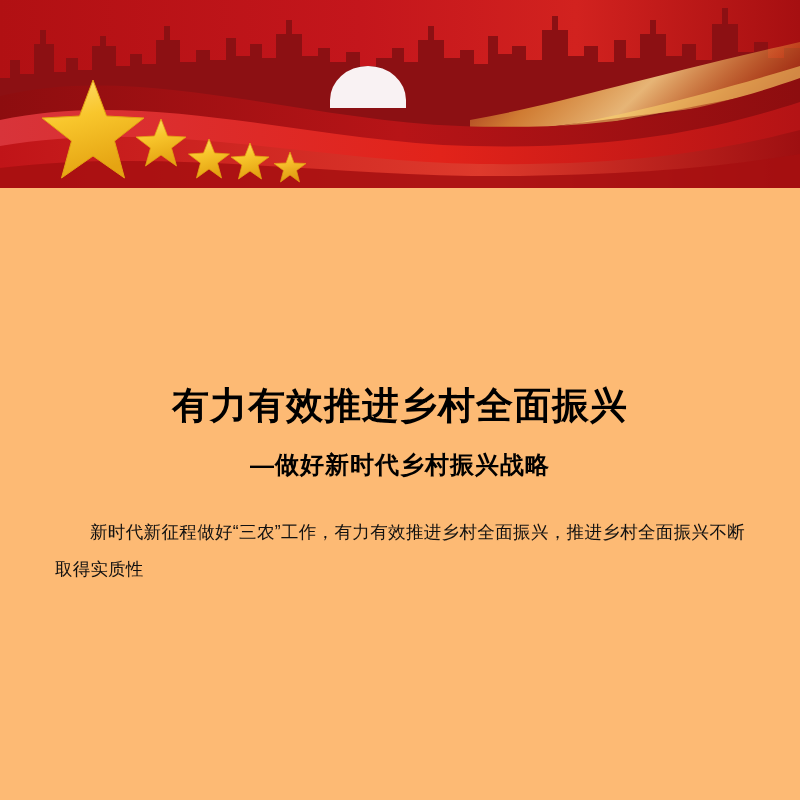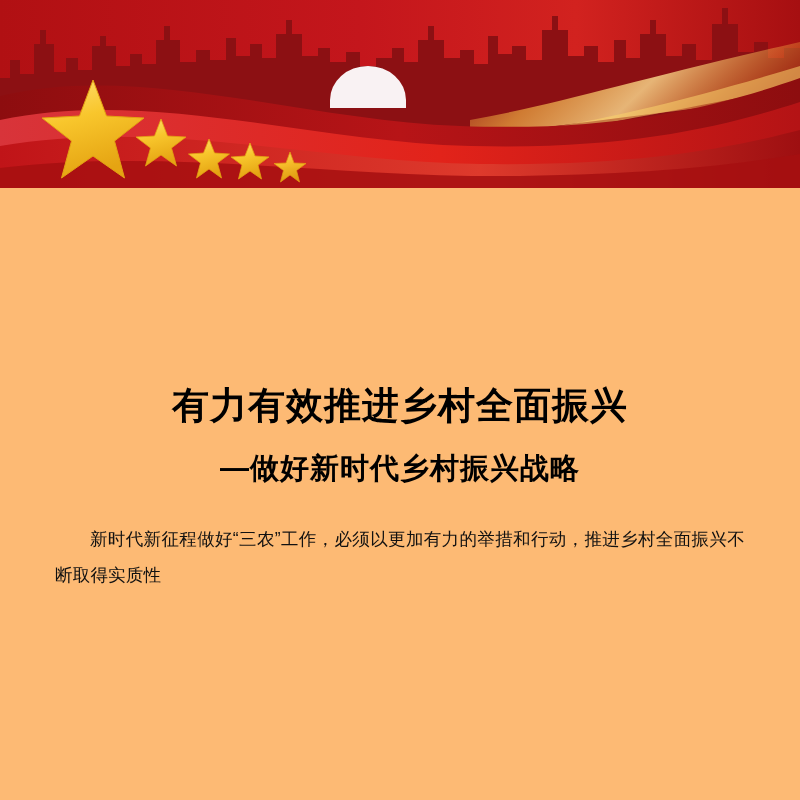--- a/index.html
+++ b/index.html
@@ -52,21 +52,21 @@
     font-weight: bold;
     color: #000000;
     letter-spacing: 1px;
     line-height: 1.2;
   }
 
   .subtitle {
     margin: 0;
     padding-top: 22px;
     text-align: center;
-    font-size: 29px;
+    font-size: 24px;
     font-weight: bold;
     color: #000000;
     letter-spacing: 1px;
     line-height: 1.25;
   }
 
   .body-text {
     margin: 0;
     padding-top: 34px;
     font-size: 17.5px;
@@ -176,16 +176,16 @@
       </g>
     </svg>
   </div>
 
   <div class="doc">
     <h1 class="title">有力有效推进乡村全面振兴</h1>
 
     <h2 class="subtitle">—做好新时代乡村振兴战略</h2>
 
 
-    <p class="body-text">新时代新征程做好“三农”工作，必须以更加有力的举措和行动，推进乡村全面振兴不断取得实质性</p>
+    <p class="body-text">新时代新征程做好“三农”工作，有力有效推进乡村全面振兴，推进乡村全面振兴不断取得实质性</p>
   </div>
 
 </div>
 
 </body></html>

